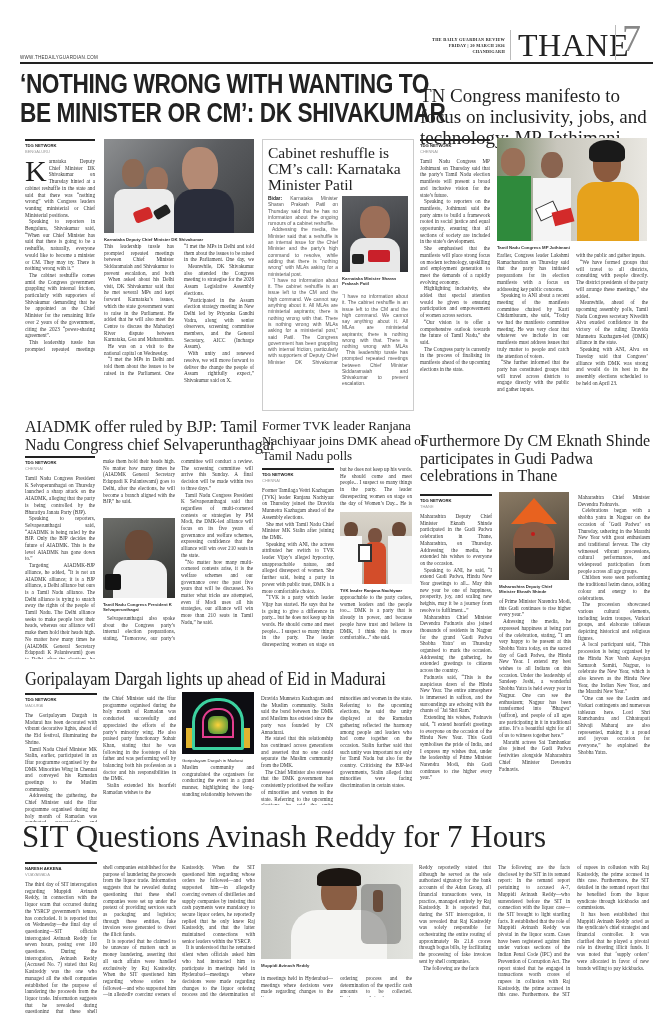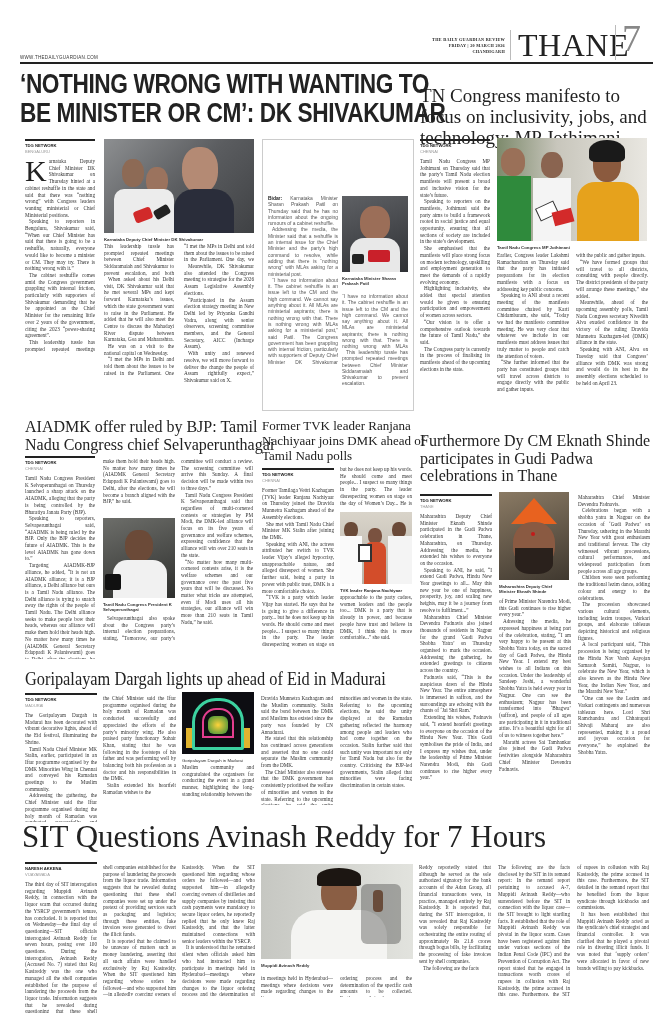--- a/index.html
+++ b/index.html
@@ -73,20 +73,21 @@
   <p style="height:20px;overflow:hidden">“I met the MPs in Delhi and told them about the issues to be raised in the Parliament. One day, we will go and meet the Central government on different issues, including the Mahadayi River,” he said.</p>
 </div>
 <div class="abs txt" style="left:184px;top:243px;width:70px">
   <p class="first" style="height:20px;overflow:hidden">“I met the MPs in Delhi and told them about the issues to be raised in the Parliament. One day, we will go and meet the Central government on different issues, including the Mahadayi River,” he said.</p>
   <p>Meanwhile, DK Shivakumar also attended the Congress meeting to strategise for the 2026 Assam Legislative Assembly elections.</p>
   <p>“Participated in the Assam election strategy meeting in New Delhi led by Priyanka Gandhi Vadra, along with senior observers, screening committee members, and the General Secretary, AICC (Incharge Assam).</p>
   <p>With unity and renewed resolve, we will move forward to deliver the change the people of Assam rightfully expect,” Shivakumar said on X.</p>
 </div>
 
 <div class="abs boxed" style="left:262px;top:139px;width:152px;height:272px;padding:5px">
+  <div class="hl" style="font-size:15.5px;line-height:16px">Cabinet reshuffle is CM’s call: Karnataka Minister Patil</div>
   <div class="txt sans" style="position:absolute;left:5px;top:56px;width:70px;font-size:4.9px;line-height:6.3px">
     <p class="first"><b style="color:#222">Bidar:</b><span> Karnataka Minister Sharan Prakash Patil on Thursday said that he has no information about the ongoing rumours of a cabinet reshuffle.</span></p>
     <p>Addressing the media, the Minister said that a reshuffle is an internal issue for the Chief Minister and the party’s high command to resolve, while adding that there is “nothing wrong” with MLAs asking for a ministerial post.</p>
     <p style="height:88px;overflow:hidden">“I have no information about it. The cabinet reshuffle is an issue left to the CM and the high command. We cannot say anything about it. All MLAs are ministerial aspirants; there is nothing wrong with that. There is nothing wrong with MLAs asking for a ministerial post,” said Patil. The Congress government has been grappling with internal friction, particularly with supporters of Deputy Chief Minister DK Shivakumar demanding to be appointed Chief Minister for the remaining 2.5 years of the government, citing the 2023 “power-sharing agreement”.</p>
   </div>
   <div class="photo" style="position:absolute;left:79px;top:56px;width:66px;height:76px;background:linear-gradient(160deg,#5e6064,#2f3135)">
     <div style="position:absolute;left:18px;top:10px;width:30px;height:34px;border-radius:45%;background:#9b6e58"></div>
     <div style="position:absolute;left:8px;top:42px;width:50px;height:34px;background:#e8e8e8;border-radius:14px 14px 0 0"></div>
     <div style="position:absolute;left:26px;top:54px;width:22px;height:12px;background:#c9202a;border-radius:2px"></div>
     <div style="position:absolute;left:10px;top:58px;width:12px;height:10px;background:#222;border-radius:2px"></div>

